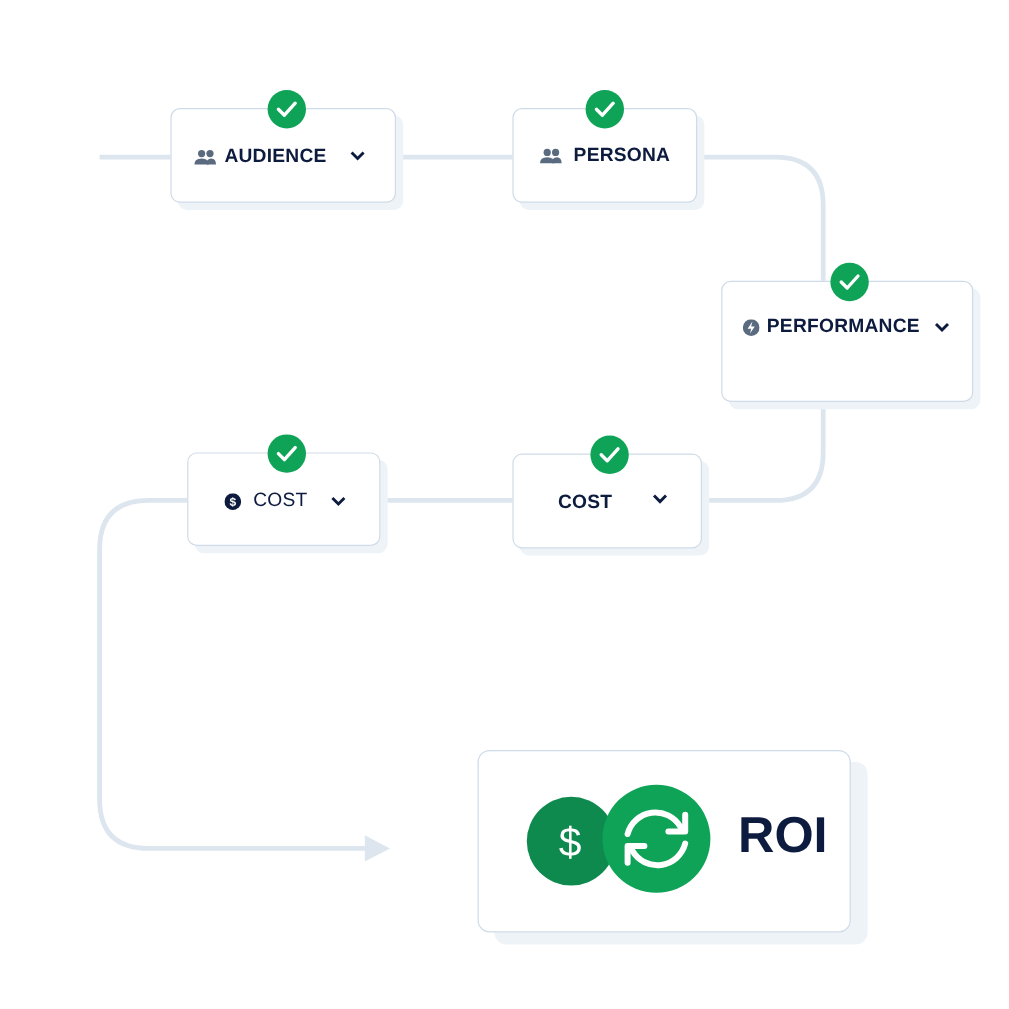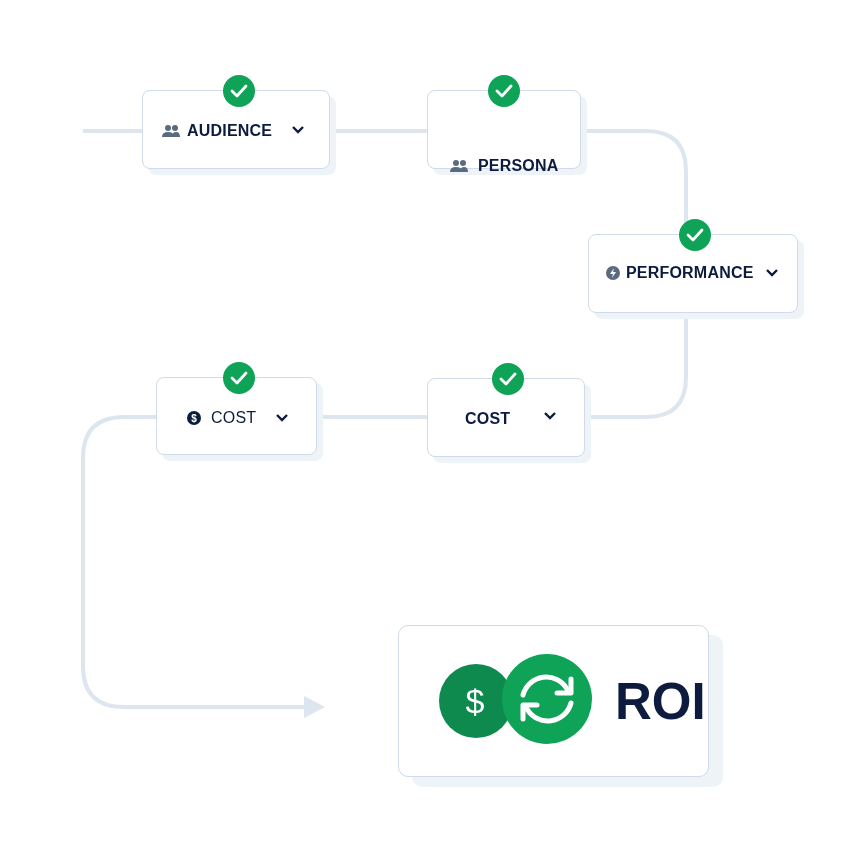--- a/index.html
+++ b/index.html
@@ -12,21 +12,21 @@
   .node-inner { position:absolute; left:0; right:0; top:28px; height:24px;
                 display:flex; align-items:center; }
   .label { font-weight:700; font-size:16px; color:#0d1b3e; letter-spacing:0.2px; }
   .badge { position:absolute; width:32px; height:32px; border-radius:50%;
            background:#0ea356; top:-16px; display:flex; align-items:center; justify-content:center; }
   .chev { position:absolute; width:14px; height:10px; }
   .icon { display:inline-block; }
   #roi { position:absolute; left:398px; top:625px; width:311px; height:152px;
          box-sizing:border-box; border:1.5px solid #cfdbe8; border-radius:10px; background:#fff;
          box-shadow: 14px 10px 0 0 #eef3f8; }
-  #roi-label { position:absolute; left:216px; top:46px; font-size:51px; font-weight:700; color:#0d1b3e; }
+  #roi-label { position:absolute; left:216px; top:46px; font-size:42px; font-weight:700; color:#0d1b3e; }
 </style>
 </head>
 <body>
 
 <svg id="connectors" viewBox="0 0 841 841">
   <g fill="none" stroke="#dde6ef" stroke-width="4" stroke-linecap="butt">
     <path d="M83 131 H142"></path>
     <path d="M330 131 H427"></path>
     <path d="M581 131 H646 Q686 131 686 171 V234"></path>
     <path d="M686 313 V377 Q686 417 646 417 H585"></path>
@@ -55,32 +55,32 @@
       </svg>
   </div>
 </div>
 
 <div class="node" style="left:427px;top:90px;width:154px;height:79px;">
   <div class="badge" style="left:60px;">
     <svg width="18" height="14" viewBox="0 0 18 14">
         <path d="M2 7 L7 12 L16 2" stroke="#fff" stroke-width="2.8" fill="none" stroke-linecap="round" stroke-linejoin="round"></path>
       </svg>
   </div>
-  <div class="node-inner" style="top:27px;margin-top:36px;">
+  <div class="node-inner" style="top:27px;">
     <svg class="icon" style="position:absolute;left:21px;" width="20" height="14" viewBox="0 0 20 14">
       <circle cx="7" cy="4" r="3" fill="#5a6b80"></circle>
         <circle cx="14" cy="4" r="3" fill="#5a6b80"></circle>
       <path d="M1 13 Q1 8 7 8 Q13 8 13 13 Z" fill="#5a6b80"></path>
         <path d="M11 13 Q11 8 15 8 Q19 8 19 13 Z" fill="#5a6b80"></path>
     </svg>
     <span class="label" style="position:absolute;left:50px;">PERSONA</span>
   </div>
 </div>
 
-<div class="node" style="left:588px;top:234px;width:210px;height:79px;">
+<div class="node" style="left:601px;top:234px;width:210px;height:101px;">
   <div class="badge" style="left:90px;">
     <svg width="18" height="14" viewBox="0 0 18 14">
         <path d="M2 7 L7 12 L16 2" stroke="#fff" stroke-width="2.8" fill="none" stroke-linecap="round" stroke-linejoin="round"></path>
       </svg>
   </div>
   <div class="node-inner" style="top:26px;">
     <svg class="icon" style="position:absolute;left:17px;" width="14" height="14" viewBox="0 0 14 14">
       <circle cx="7" cy="7" r="7" fill="#5a6b80"></circle>
         <path d="M8 2 L4 8 H7 L6 12 L10 6 H7 Z" fill="#fff"></path>
     </svg>

